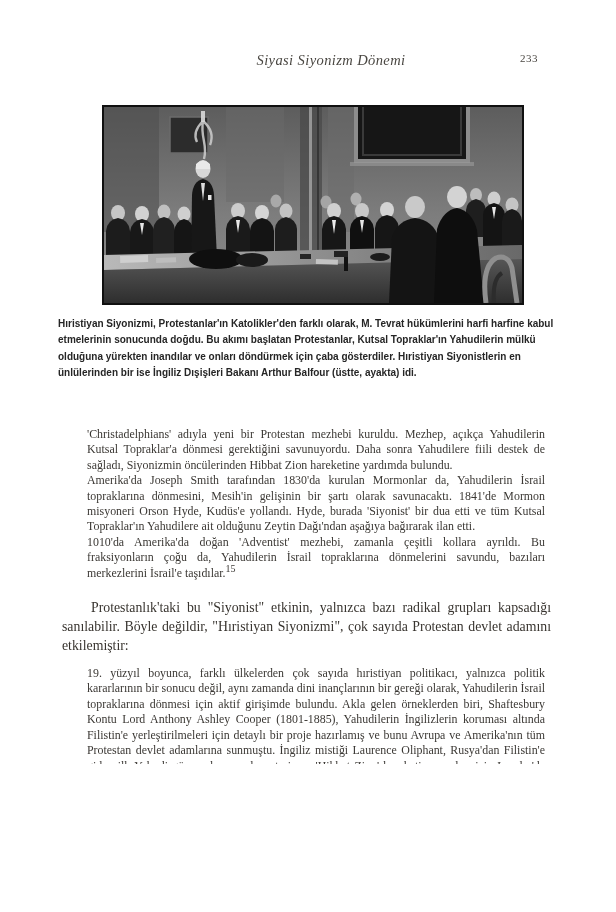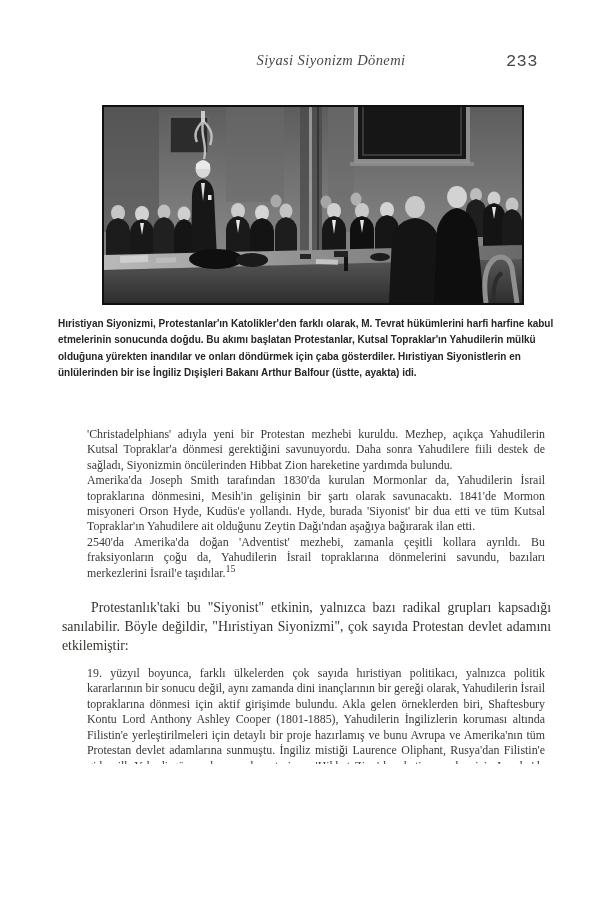--- a/index.html
+++ b/index.html
@@ -13,21 +13,21 @@
   }
   
   .header{position:absolute;top:52px;left:62px;width:490px;height:20px;}
   .running-title{
     position:absolute;left:0;right:0;text-align:center;
     transform:translateX(24px);
     font-style:italic;font-size:14.5px;letter-spacing:.4px;color:#4a4742;
   }
   .page-number{
     position:absolute;right:14px;top:0;
-    font-size:17px;color:#4a4742;letter-spacing:.5px;font-family:Liberation Mono, monospace;
+    font-size:11px;color:#4a4742;letter-spacing:.5px;
   }
   
   .photo-frame{
     position:absolute;left:104px;top:107px;width:418px;height:196px;
     outline:2px solid #101010;
     background:#777;
   }
   .photo-frame svg{display:block;width:100%;height:100%;}
   
   .caption{
@@ -184,21 +184,21 @@
       </g>
     </svg>
   </div>
 
   <div class="caption">Hıristiyan Siyonizmi, Protestanlar'ın Katolikler'den farklı olarak, M. Tevrat hükümlerini harfi harfine kabul etmelerinin sonucunda doğdu. Bu akımı başlatan Protestanlar, Kutsal Topraklar'ın Yahudilerin mülkü olduğuna yürekten inandılar ve onları döndürmek için çaba gösterdiler. Hıristiyan Siyonistlerin en ünlülerinden bir ise İngiliz Dışişleri Bakanı Arthur Balfour (üstte, ayakta) idi.</div>
 
   <div class="bodytext">
     <div class="quoteblock">
       <p><span>'Christadelphians' adıyla yeni bir Protestan mezhebi kuruldu. Mezhep, açıkça Yahudilerin Kutsal Topraklar'a dönmesi gerektiğini savunuyordu. Daha sonra Yahudilere fiili destek de sağladı, Siyonizmin öncülerinden Hibbat Zion hareketine yardımda bulundu.</span><sup class="fn"></sup></p>
       <p><span>Amerika'da Joseph Smith tarafından 1830'da kurulan Mormonlar da, Yahudilerin İsrail topraklarına dönmesini, Mesih'in gelişinin bir şartı olarak savunacaktı. 1841'de Mormon misyoneri Orson Hyde, Kudüs'e yollandı. Hyde, burada 'Siyonist' bir dua etti ve tüm Kutsal Topraklar'ın Yahudilere ait olduğunu Zeytin Dağı'ndan aşağıya bağırarak ilan etti.</span><sup class="fn"></sup></p>
-      <p><span>2540'da Amerika'da doğan 'Adventist' mezhebi, zamanla çeşitli kollara ayrıldı. Bu fraksiyonların çoğu da, Yahudilerin İsrail topraklarına dönmelerini savundu, bazıları merkezlerini İsrail'e taşıdılar.</span><sup class="fn">15</sup></p>
+      <p><span>1010'da Amerika'da doğan 'Adventist' mezhebi, zamanla çeşitli kollara ayrıldı. Bu fraksiyonların çoğu da, Yahudilerin İsrail topraklarına dönmelerini savundu, bazıları merkezlerini İsrail'e taşıdılar.</span><sup class="fn">15</sup></p>
     </div>
 
     <p class="mainpara">Protestanlık'taki bu "Siyonist" etkinin, yalnızca bazı radikal grupları kapsadığı sanılabilir. Böyle değildir, "Hıristiyan Siyonizmi", çok sayıda Protestan devlet adamını etkilemiştir:</p>
 
     <div class="quoteblock">
       <p><span>19. yüzyıl boyunca, farklı ülkelerden çok sayıda hıristiyan politikacı, yalnızca politik kararlarının bir sonucu değil, aynı zamanda dini inançlarının bir gereği olarak, Yahudilerin İsrail topraklarına dönmesi için aktif girişimde bulundu. Akla gelen örneklerden biri, Shaftesbury Kontu Lord Anthony Ashley Cooper (1801-1885), Yahudilerin İngilizlerin koruması altında Filistin'e yerleştirilmeleri için detaylı bir proje hazırlamış ve bunu Avrupa ve Amerika'nın tüm Protestan devlet adamlarına sunmuştu. İngiliz mistiği Laurence Oliphant, Rusya'dan Filistin'e giden ilk Yahudi göçmenlere yardım etmiş ve 'Hibbat Zion' hareketine yardım için Londra'da etkili bir hıristiyan grup kurmuştu.</span><sup class="fn">16</sup></p>
     </div>
   </div>
 
   <div class="footer">

